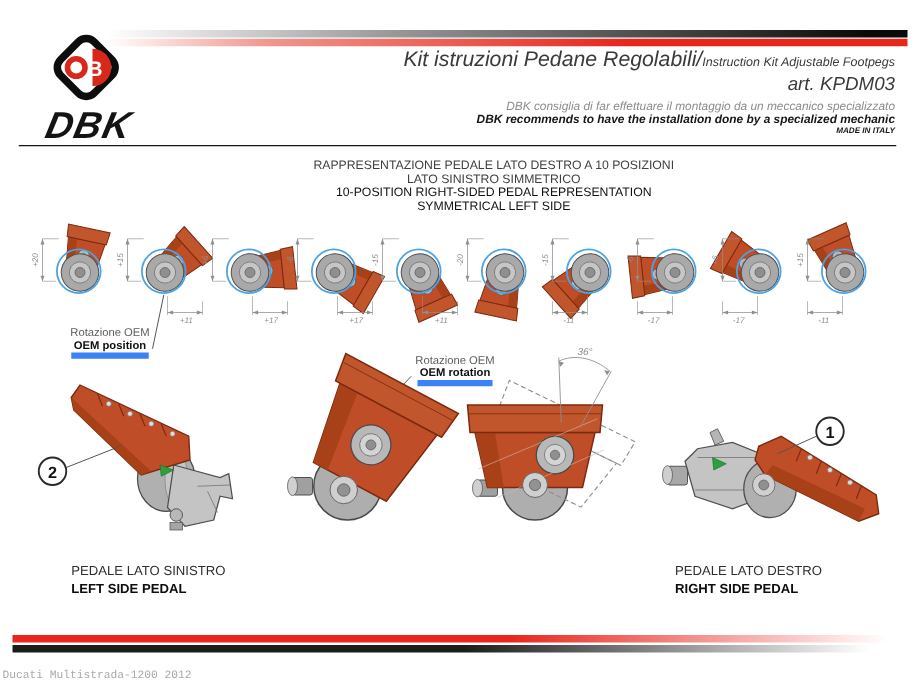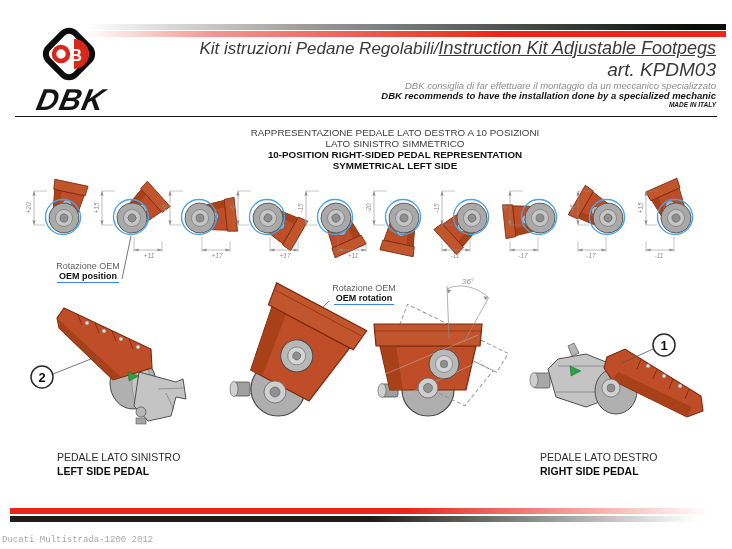--- a/index.html
+++ b/index.html
@@ -7,36 +7,36 @@
         font-family:"Liberation Sans",sans-serif;}
   .abs{position:absolute;}
   
   .stripe-gray{left:86px;top:24px;width:640px;height:6px;
     background:linear-gradient(to right,rgba(255,255,255,0),#9a9a9a 35%,#0a0a0a 95%);}
   .stripe-red{left:86px;top:31px;width:640px;height:6px;
     background:linear-gradient(to right,rgba(255,255,255,0),#f0968f 20%,#e8261c 65%);}
   .title-line{right:16px;top:38px;width:700px;text-align:right;color:#3a3a3a;
     font-style:italic;white-space:nowrap;}
   .title-it{font-size:17px;margin-top:47px;}
-  .title-en{font-size:18px;text-decoration:underline;}
-  .art-line{right:16px;top:59px;font-size:19px;font-style:italic;color:#3a3a3a;text-align:right;}
+  .title-en{font-size:10px;}
+  .art-line{right:16px;top:59px;font-size:15px;font-style:italic;color:#3a3a3a;text-align:right;}
   .note-it{right:16px;top:80px;font-size:9.5px;font-style:italic;color:#8c8c8c;text-align:right;}
   .note-en{right:16px;top:90px;font-size:9.5px;font-style:italic;font-weight:bold;color:#161616;text-align:right;}
   .made-in{right:16px;top:101px;font-size:6.5px;font-style:italic;font-weight:bold;color:#161616;text-align:right;}
   .header-rule{left:15px;top:116px;width:702px;height:0;border-top:1.6px solid #161616;}
   
   .section-head{left:160px;top:127px;width:470px;text-align:center;font-size:9.8px;
     line-height:11px;color:#3f3f3f;}
-  .section-head .b{font-weight:bold;color:#101010;}
+  .section-head .b{font-weight:normal;color:#101010;}
   
   .oem-label{font-size:9px;line-height:10px;}
   .oem-pos{left:40px;top:261px;width:96px;text-align:center;}
   .oem-rot{left:320px;top:283px;width:88px;text-align:center;}
   .oem-it{color:#5d5d5d;}
-  .oem-en{font-weight:bold;color:#101010;border-bottom:1px solid #3b82f6;display:inline-block;padding:0 2px 1px 2px;}
+  .oem-en{font-weight:bold;color:#101010;border-bottom:5px solid #3b82f6;display:inline-block;padding:0 2px 1px 2px;}
   
   .pedal-label{font-size:10.5px;line-height:13.5px;color:#2e2e2e;}
   .pedal-label .b{font-weight:bold;color:#0d0d0d;}
   .label-left{left:57px;top:451px;}
   .label-right{left:540px;top:451px;}
   
   .stripe-red-b{left:10px;top:508px;width:722px;height:6px;
     background:linear-gradient(to right,#e8261c 55%,rgba(255,255,255,0) 97%);}
   .stripe-black-b{left:10px;top:516px;width:722px;height:6px;
     background:linear-gradient(to right,#1c1c1c 50%,rgba(255,255,255,0) 95%);}

